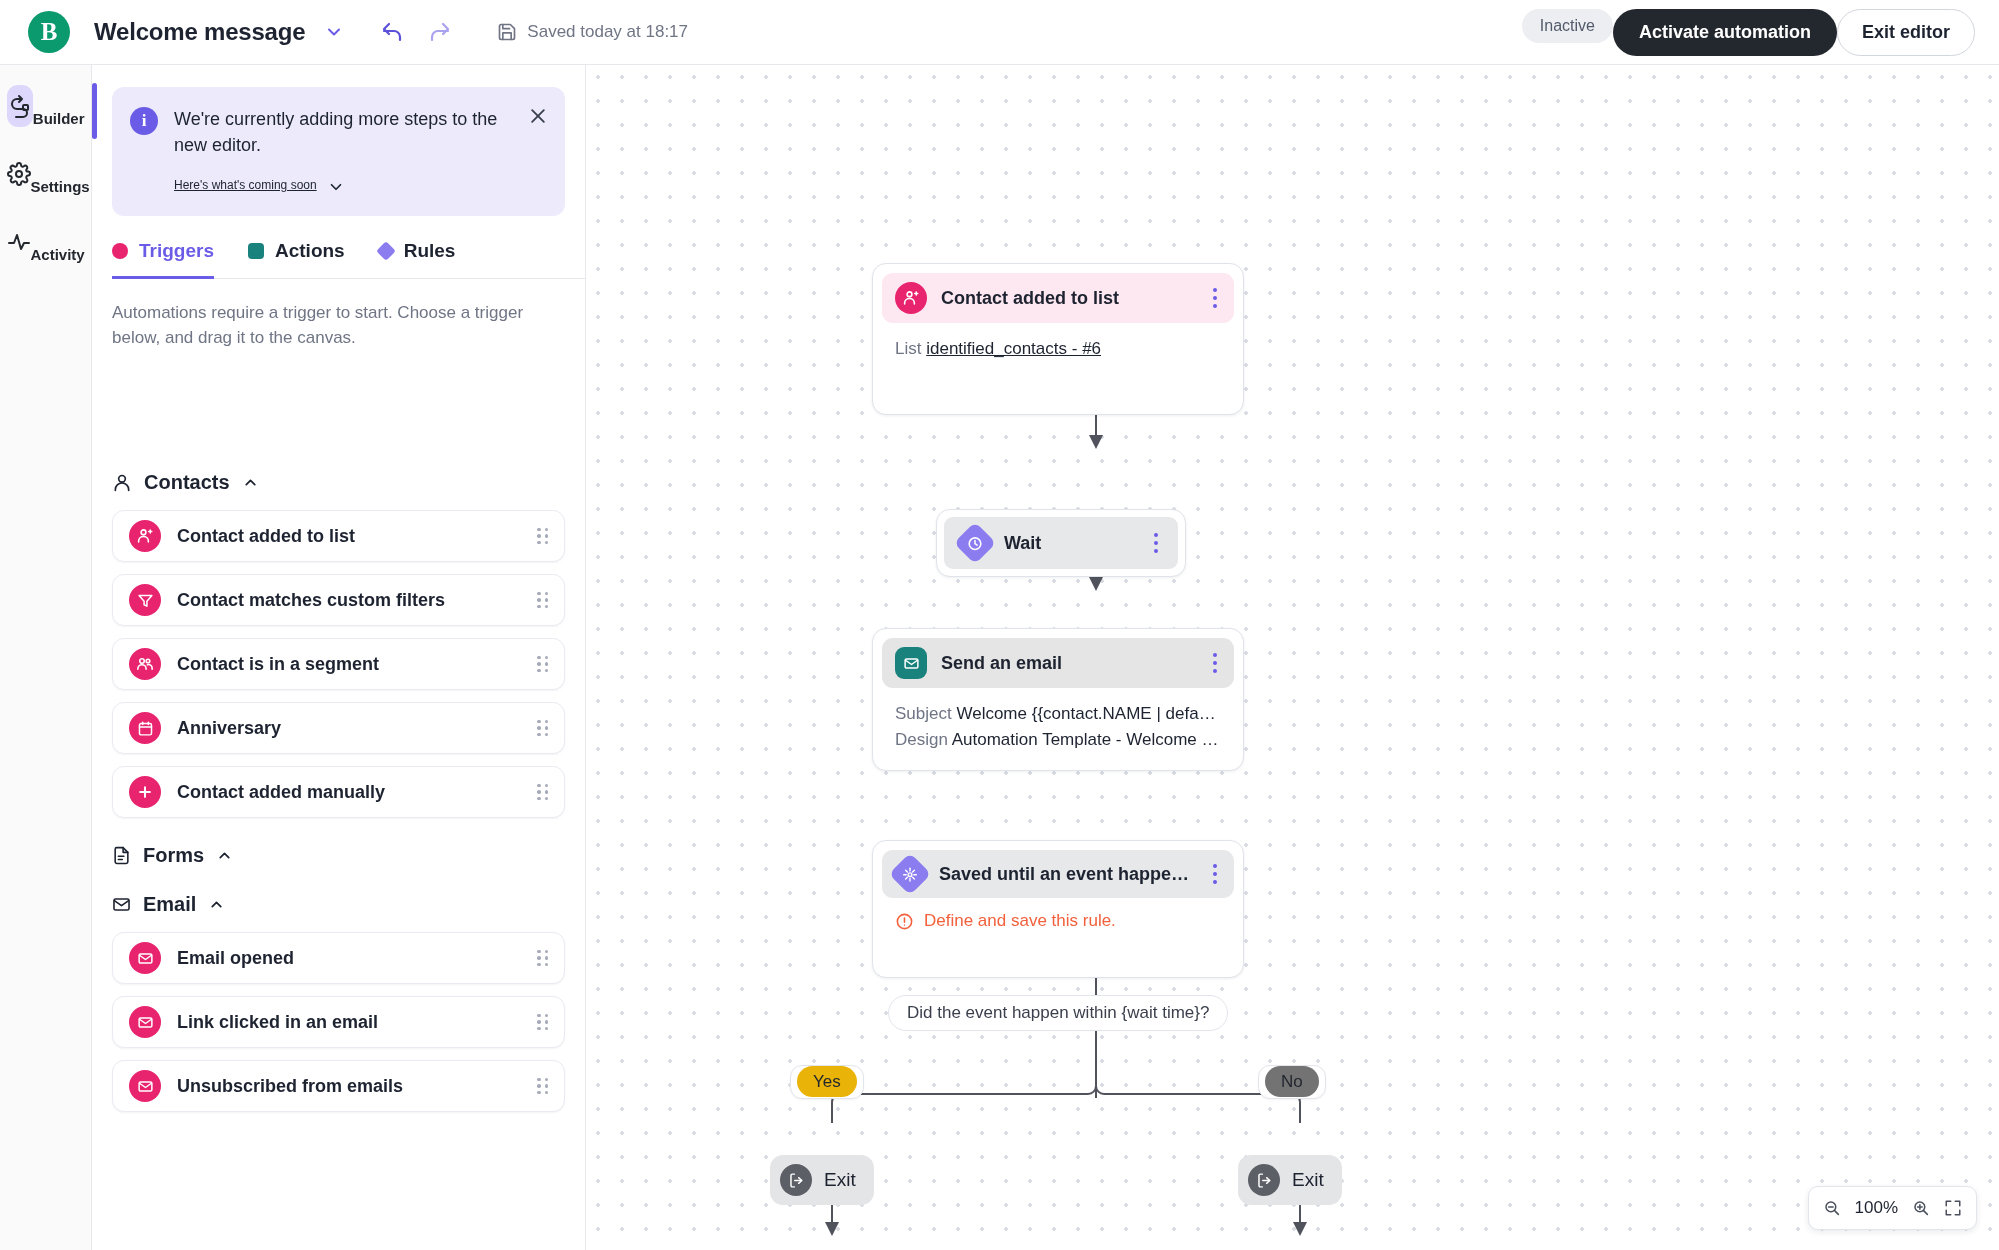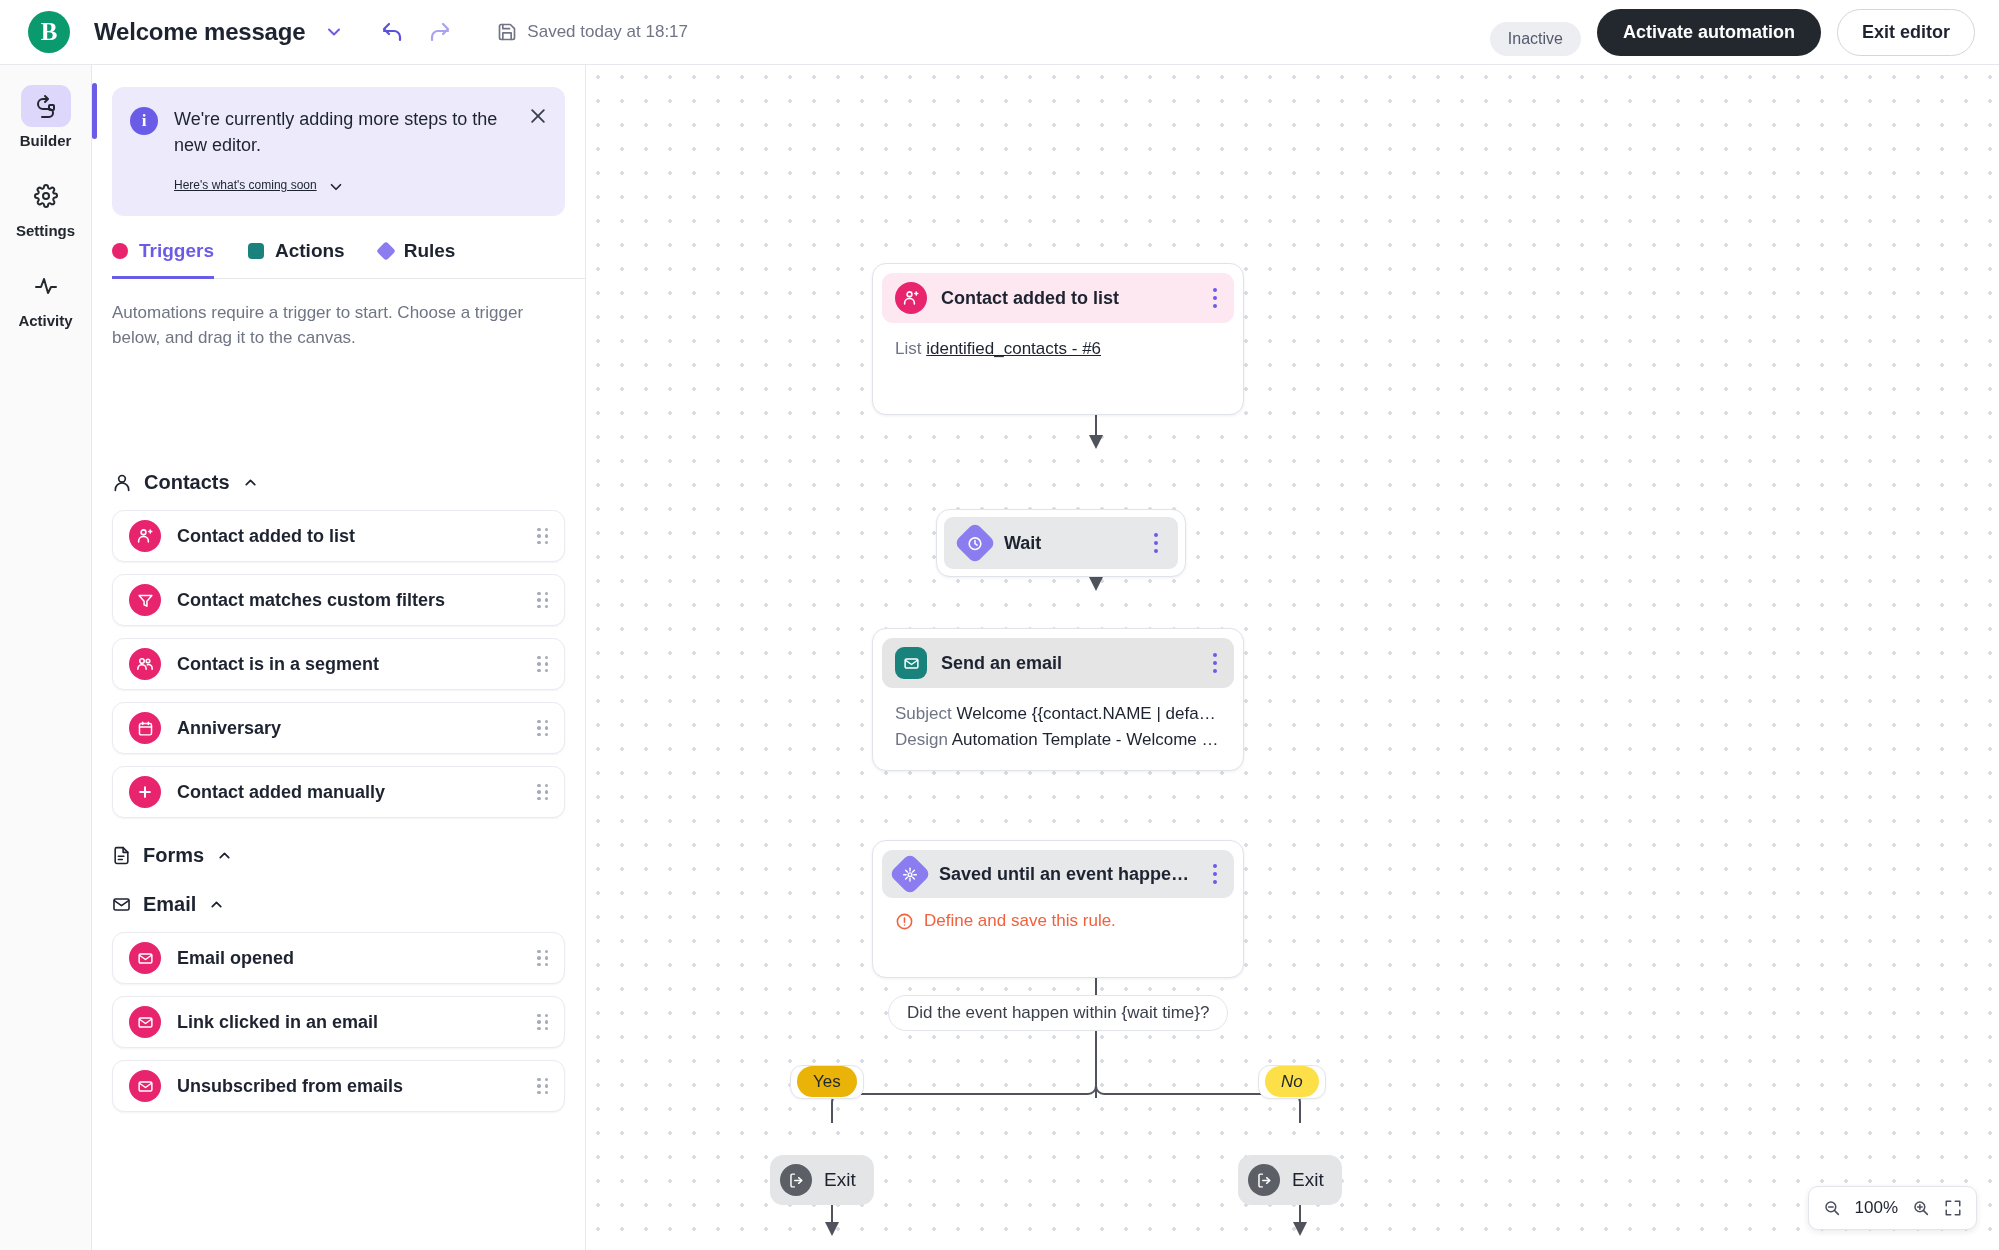--- a/index.html
+++ b/index.html
@@ -35,21 +35,21 @@
   .undo-redo { display: flex; align-items: center; gap: 14px; margin-left: 26px; }
   .icon-btn {
     width: 34px; height: 34px; display: flex; align-items: center; justify-content: center;
     cursor: pointer;
   }
   .saved-wrap {
     display: flex; align-items: center; gap: 10px; margin-left: 40px;
     color: #6f7585; font-size: 17px;
   }
   .topbar-right {
-    margin-left: auto; display: flex; align-items: flex-end; gap: 16px;
+    margin-left: auto; display: flex; align-items: flex-start; 
   }
   .status-badge {
     background: #eceef2; color: #535a6b; font-size: 16px;
     padding: 8px 18px; border-radius: 20px;
   }
   .btn-primary {
     background: #23272e; color: #fff; font-size: 18px; font-weight: bold;
     padding: 13px 26px; border-radius: 26px; border: none; cursor: pointer;
     font-family: "Liberation Sans", sans-serif;
   }
@@ -59,21 +59,21 @@
     font-family: "Liberation Sans", sans-serif;
   }
   
   .rail {
     position: absolute; top: 65px; left: 0; width: 92px; height: 1185px;
     background: #fafafb; border-right: 1px solid #e6e8ec;
     display: flex; flex-direction: column; align-items: center; padding-top: 20px;
     z-index: 20;
   }
   .rail-item {
-    width: 78px; display: flex; flex-direction: column; align-items: center;
+    width: 78px; display: flex; align-items: flex-end;
     margin-bottom: 26px; cursor: pointer;
   }
   .rail-icon {
     width: 50px; height: 42px; border-radius: 11px;
     display: flex; align-items: center; justify-content: center; color: #23272e;
   }
   .rail-item.active .rail-icon { background: #ddd8fb; }
   .rail-label { font-size: 15px; font-weight: bold; color: #23272e; margin-top: 5px; }
   
   .panel {
@@ -202,21 +202,21 @@
     padding: 7px 18px; font-size: 17px; color: #3a3f4c; white-space: nowrap;
   }
   .branch-box {
     position: absolute; background: #fff; border: 1px solid #e2e5ea; border-radius: 12px;
     padding: 6px; box-shadow: 0 1px 2px rgba(16,24,40,0.05);
   }
   .branch-pill {
     border-radius: 16px; padding: 6px 16px; font-size: 17px; color: #23272e;
   }
   .branch-pill.yes { background: #eab308; }
-  .branch-pill.no { background: #fde047; font-style: italic; }
+  .branch-pill.no { background: #737373; }
   .exit-node {
     position: absolute; background: #e4e5e7; border-radius: 13px;
     padding: 9px 18px 9px 10px; display: flex; align-items: center; gap: 12px;
   }
   .exit-ico {
     width: 32px; height: 32px; border-radius: 50%; background: #5c5f66; color: #fff;
     display: flex; align-items: center; justify-content: center; flex: none;
   }
   .exit-label { font-size: 19px; color: #1d2330; }
   .zoombar {

